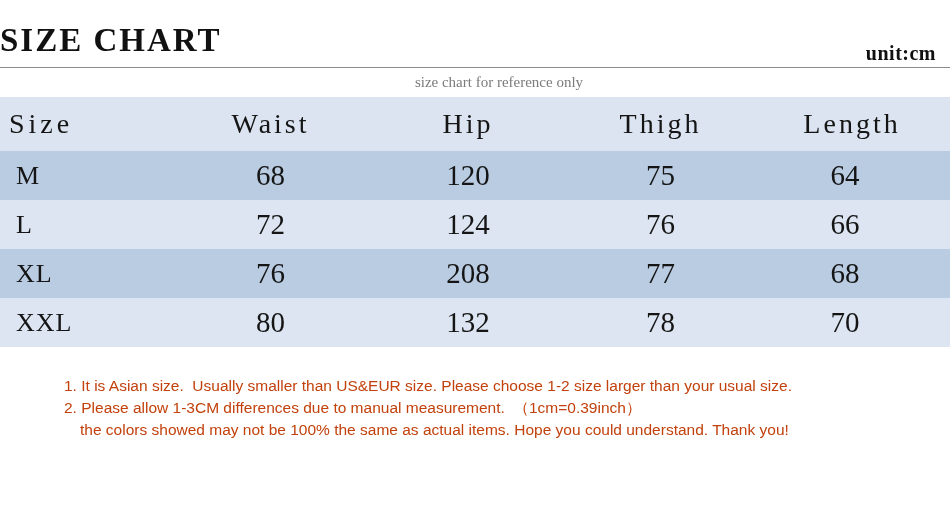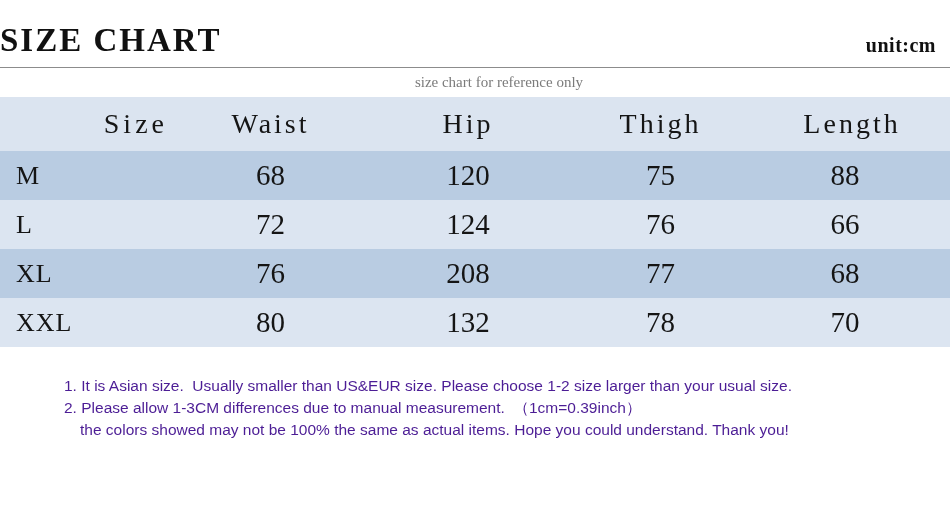--- a/index.html
+++ b/index.html
@@ -33,21 +33,21 @@
     top: 22px;
     font-family: "Liberation Serif", serif;
     font-size: 33px;
     font-weight: bold;
     letter-spacing: 2px;
     color: #111111;
   }
   .unit {
     position: absolute;
     right: 14px;
-    top: 34px;
+    top: 42px;
     font-family: "Liberation Serif", serif;
     font-size: 20px;
     font-weight: bold;
     color: #111111;
     letter-spacing: 0.5px;
   }
   .rule {
     position: absolute;
     left: 0;
     right: 0;
@@ -90,21 +90,21 @@
   }
   thead tr {
     background: #dbe4f0;
   }
   thead th {
     height: 54px;
     font-size: 28px;
     letter-spacing: 3px;
   }
   thead th.col-size {
-    text-align: right;
+    text-align: left;
     padding-left: 9px;
     letter-spacing: 4px;
   }
   thead th.col-length {
     padding-right: 4px;
   }
   tbody tr {
     height: 49px;
   }
   tbody tr.odd { background: #b9cce2; }
@@ -128,21 +128,21 @@
   col.c-thigh  { width: 195px; }
   col.c-length { width: 192px; }
 
   
   .notes {
     position: absolute;
     top: 375px;
     left: 64px;
     right: 40px;
     font-family: "Liberation Sans", sans-serif;
-    color: #4c1d95;
+    color: #c2410c;
   }
   .note {
     font-size: 15.5px;
     line-height: 22px;
     white-space: pre;
   }
   .note-indent {
     font-size: 15.5px;
     line-height: 22px;
     padding-left: 16px;
@@ -178,21 +178,21 @@
           <th>Thigh</th>
           <th class="col-length">Length</th>
         </tr>
       </thead>
       <tbody>
         <tr class="odd">
           <td class="col-size">M</td>
           <td>68</td>
           <td>120</td>
           <td>75</td>
-          <td class="col-length">88</td>
+          <td class="col-length">64</td>
         </tr>
         <tr class="even">
           <td class="col-size">L</td>
           <td>72</td>
           <td>124</td>
           <td>76</td>
           <td class="col-length">66</td>
         </tr>
         <tr class="odd">
           <td class="col-size">XL</td>

